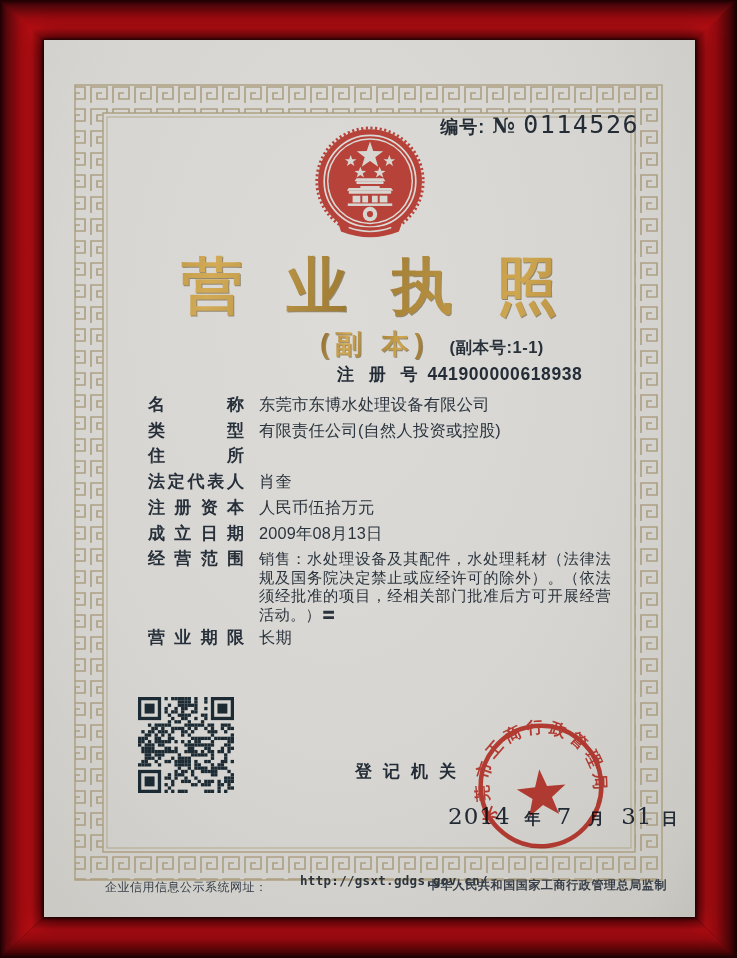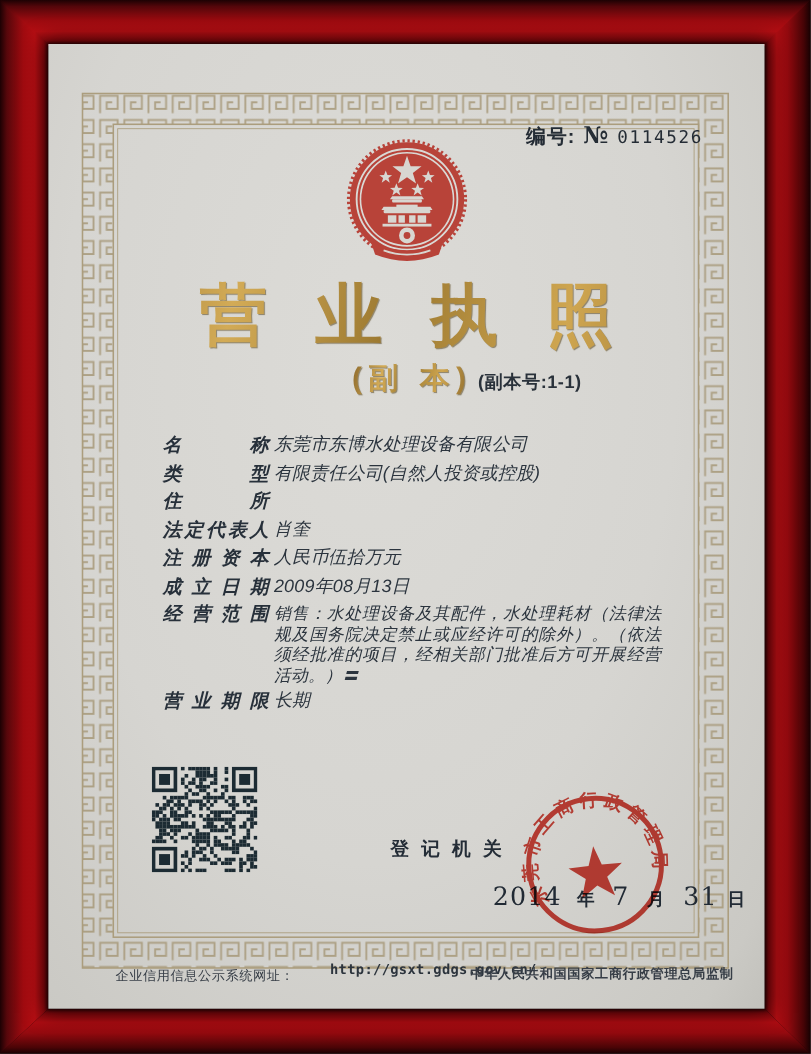--- a/index.html
+++ b/index.html
@@ -28,47 +28,47 @@
     box-shadow:0 0 18px 4px rgba(10,0,0,.6), 0 0 3px 1px rgba(25,2,2,.85);
     overflow:hidden; color:#2a323b; }
 
   .border-svg { position:absolute; left:0; top:0; }
 
   
   .serial { position:absolute; top:70px; right:56px; font-size:18px; letter-spacing:1px;
     color:#242c35; display:flex; align-items:baseline; gap:7px; }
   .serial .lbl { font-weight:700; }
   .serial .no-sym { font-family:"DejaVu Serif", serif; font-weight:700; font-size:21px; }
-  .serial .digits { font-family:"DejaVu Sans Mono", monospace; font-size:16px; letter-spacing:1.5px; }
+  .serial .digits { font-family:"DejaVu Sans Mono", monospace; font-size:25px; letter-spacing:1.5px; }
 
   
   .emblem { position:absolute; left:268px; top:85px; width:116px; height:124px; opacity:.93; }
 
   
   .gold { background:linear-gradient(103deg,#8a672a 0%,#d3ab56 26%,#9b7830 48%,#cfa650 72%,#8a672a 100%);
     -webkit-background-clip:text; background-clip:text; color:transparent;
     filter:drop-shadow(1px 1px 0.6px rgba(75,55,12,.5)); }
 
   .title { position:absolute; top:206px; left:0; width:100%; text-align:center;
     font-size:61px; font-weight:800; letter-spacing:44px; text-indent:44px; }
 
-  .copy-row { position:absolute; top:286px; left:276px; display:flex; align-items:baseline; gap:5px; }
+  .copy-row { position:absolute; top:286px; left:276px; display:flex; align-items:baseline; gap:20px; }
   .copy-main { font-size:27px; font-weight:800; letter-spacing:6px; }
   .copy-no { font-size:16.5px; font-weight:700; color:#29313a; letter-spacing:.5px; }
 
   .reg-row { position:absolute; top:323px; left:293px; display:flex; align-items:baseline; gap:5px; }
   .reg-label { font-size:17px; font-weight:800; letter-spacing:5px; color:#242d37; }
   .reg-number { font-size:17.5px; font-weight:600; color:#242d37; letter-spacing:.6px; }
 
   
   .fields { position:absolute; left:104px; top:352px; width:470px; }
-  .frow { display:flex; min-height:25.7px; align-items:flex-start;font-style:italic; }
+  .frow { display:flex; min-height:25.7px; align-items:flex-start; }
   .flabel { width:96px; flex:0 0 96px; font-weight:800; font-size:17px; color:#27303a;
     text-align:justify; text-align-last:justify; line-height:25.7px; }
-  .fvalue { margin-left:5px; font-size:16.3px; color:#2b343e; line-height:25.7px; letter-spacing:.2px; }
+  .fvalue { margin-left:15px; font-size:16.3px; color:#2b343e; line-height:25.7px; letter-spacing:.2px; }
   .frow.scope .fvalue { font-size:15.3px; line-height:18.8px; padding-top:3.5px; width:352px; text-align:justify; }
 
   
   .qr { position:absolute; left:94px; top:657px; width:96px; height:96px; }
 
   
   .registry-label { position:absolute; left:311px; top:720px; font-size:17px; font-weight:800;
     letter-spacing:11px; color:#242d37; white-space:nowrap; }
   .date-row { position:absolute; left:404px; top:763px; display:flex; align-items:baseline; color:#212a34; }
   .date-num { font-family:"DejaVu Serif", serif; font-size:23px; letter-spacing:1px; }
@@ -151,20 +151,24 @@
       <path d="M38,106 Q60,114 82,106" stroke="#d8d6d1" stroke-width="1.6" fill="none"></path>
     </svg>
 
     <div class="title gold">营业执照</div>
 
     <div class="copy-row">
       <span class="copy-main gold">(副 本)</span>
       <span class="copy-no">(副本号:1-1)</span>
     </div>
 
+    <div class="reg-row">
+      <span class="reg-label">注 册 号</span>
+      <span class="reg-number">441900000618938</span>
+    </div>
 
     <div class="fields">
       <div class="frow">
         <span class="flabel">名称</span>
         <span class="fvalue">东莞市东博水处理设备有限公司</span>
       </div>
       <div class="frow">
         <span class="flabel">类型</span>
         <span class="fvalue">有限责任公司(自然人投资或控股)</span>
       </div>

